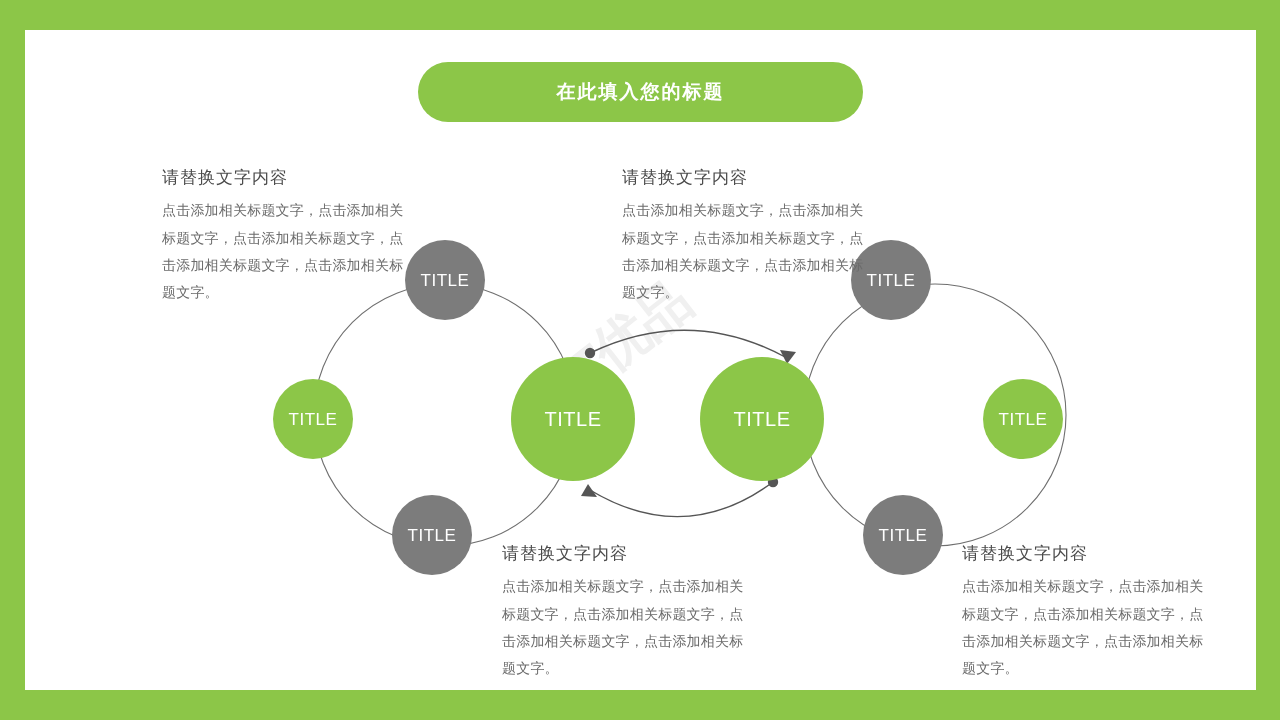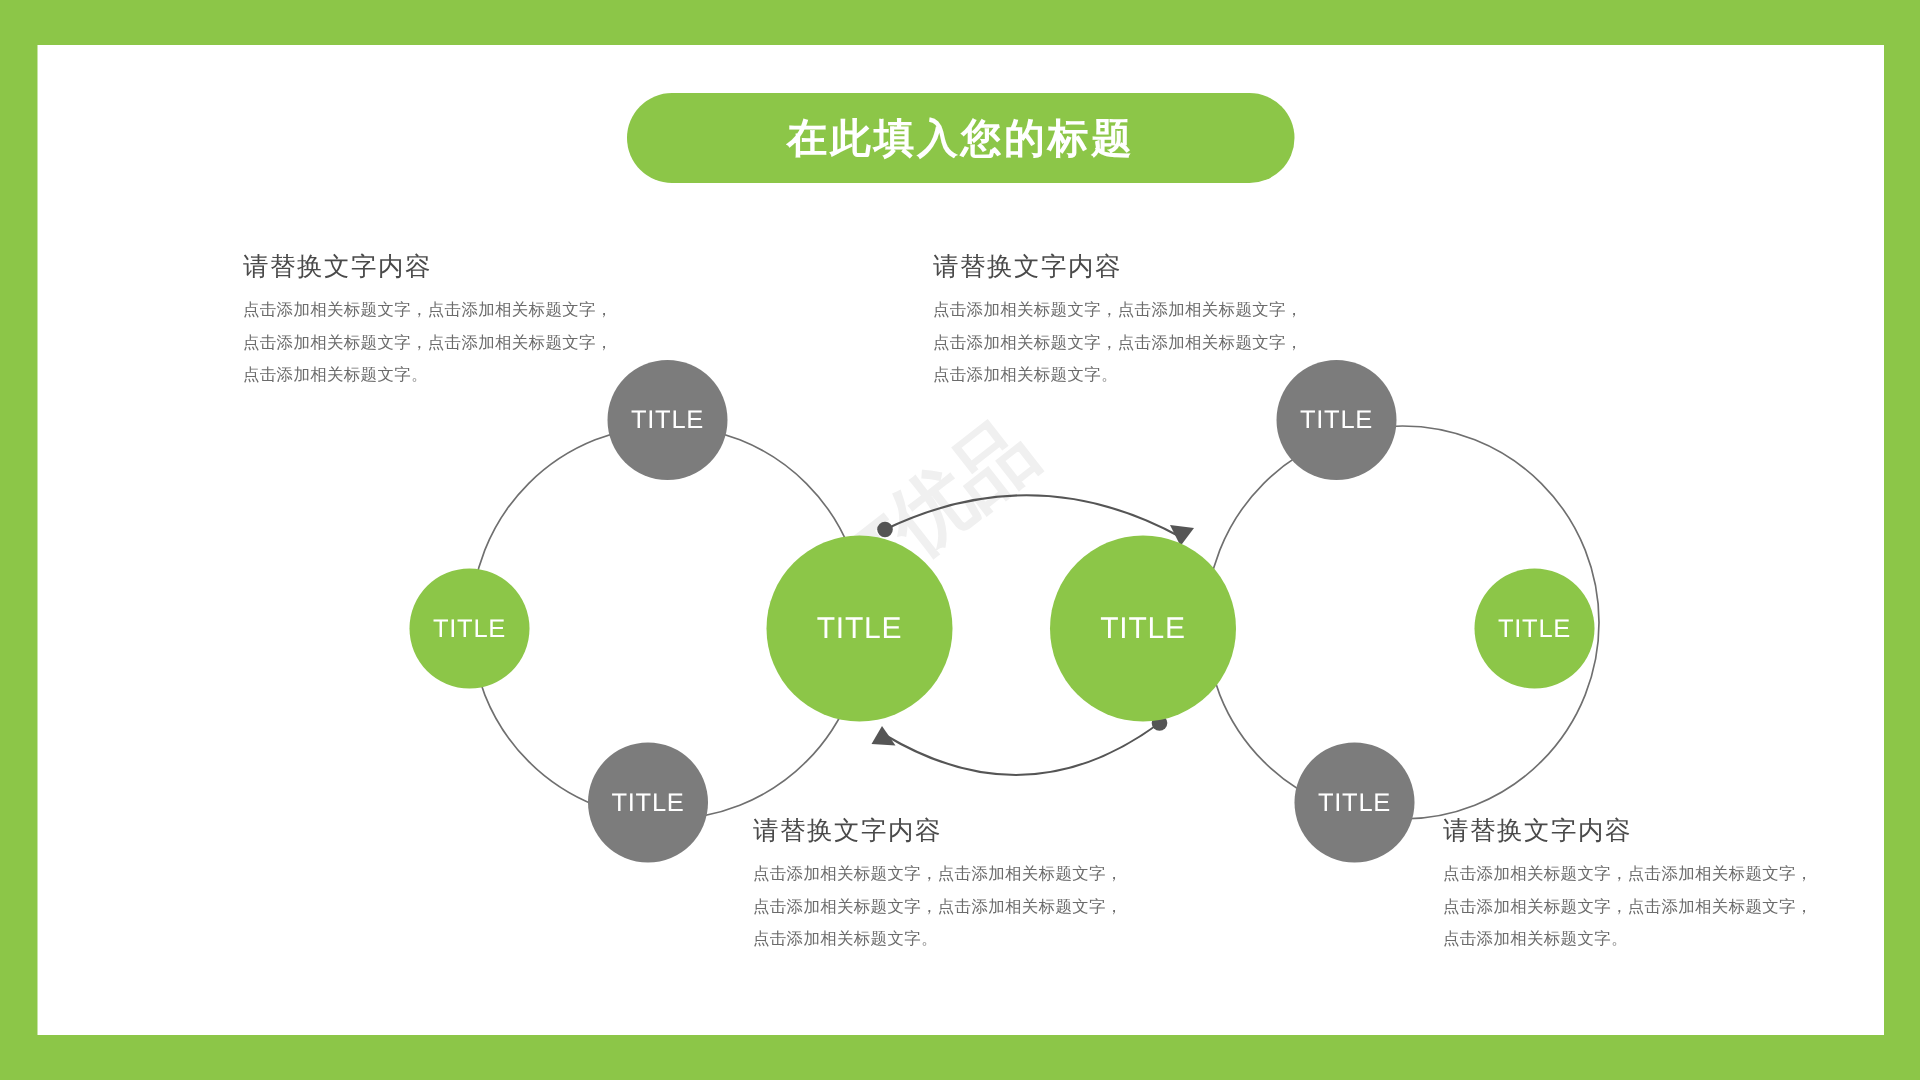--- a/index.html
+++ b/index.html
@@ -35,41 +35,41 @@
     width: 445px;
     height: 60px;
     background: #8cc648;
     border-radius: 30px;
     display: flex;
     align-items: center;
     justify-content: center;
   }
   #title-pill .title-text {
     color: #ffffff;
-    font-size: 27px;
+    font-size: 19px;
     font-weight: bold;
     letter-spacing: 2px;
     font-family: "Liberation Sans", "DejaVu Sans", sans-serif;
   }
 
   
   .textblock {
     position: absolute;
     width: 255px;
   }
   .tb-head {
     font-size: 17px;
     font-weight: normal;
     color: #4a4a4a;
     margin-bottom: 9px;
     letter-spacing: 1px;
     line-height: 1.2;
   }
   .tb-body {
-    font-size: 11px;
+    font-size: 14px;
     color: #6b6b6b;
     line-height: 1.95;
     letter-spacing: 0.2px;
   }
   #tb-top-left  { left: 137px; top: 138px; }
   #tb-top-right { left: 597px; top: 138px; }
   #tb-bot-left  { left: 477px; top: 514px; }
   #tb-bot-right { left: 937px; top: 514px; }
 
   

